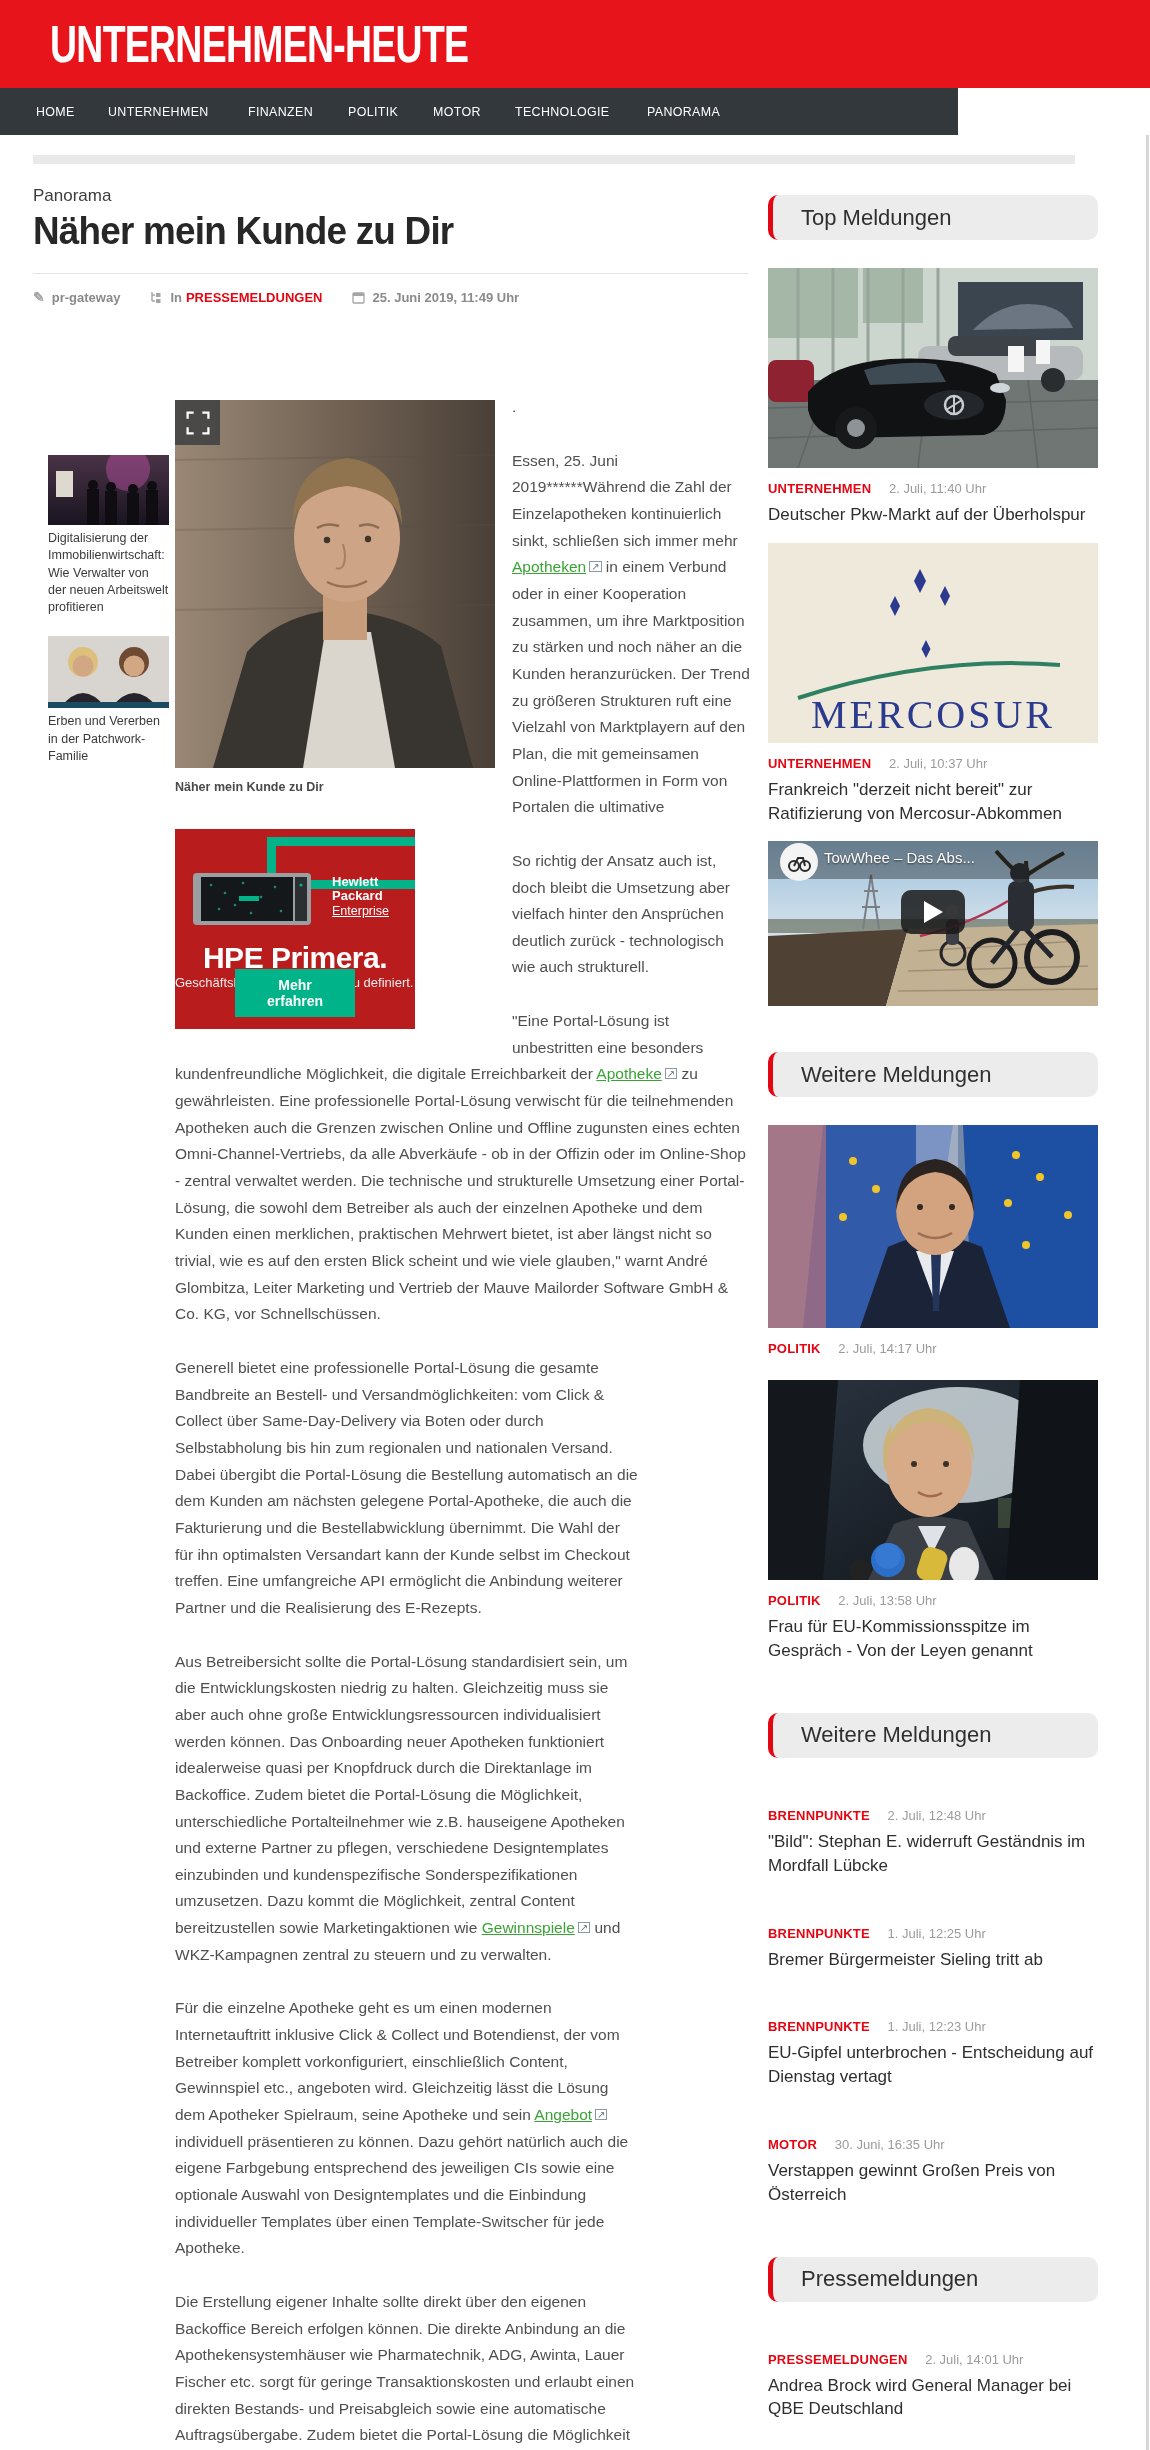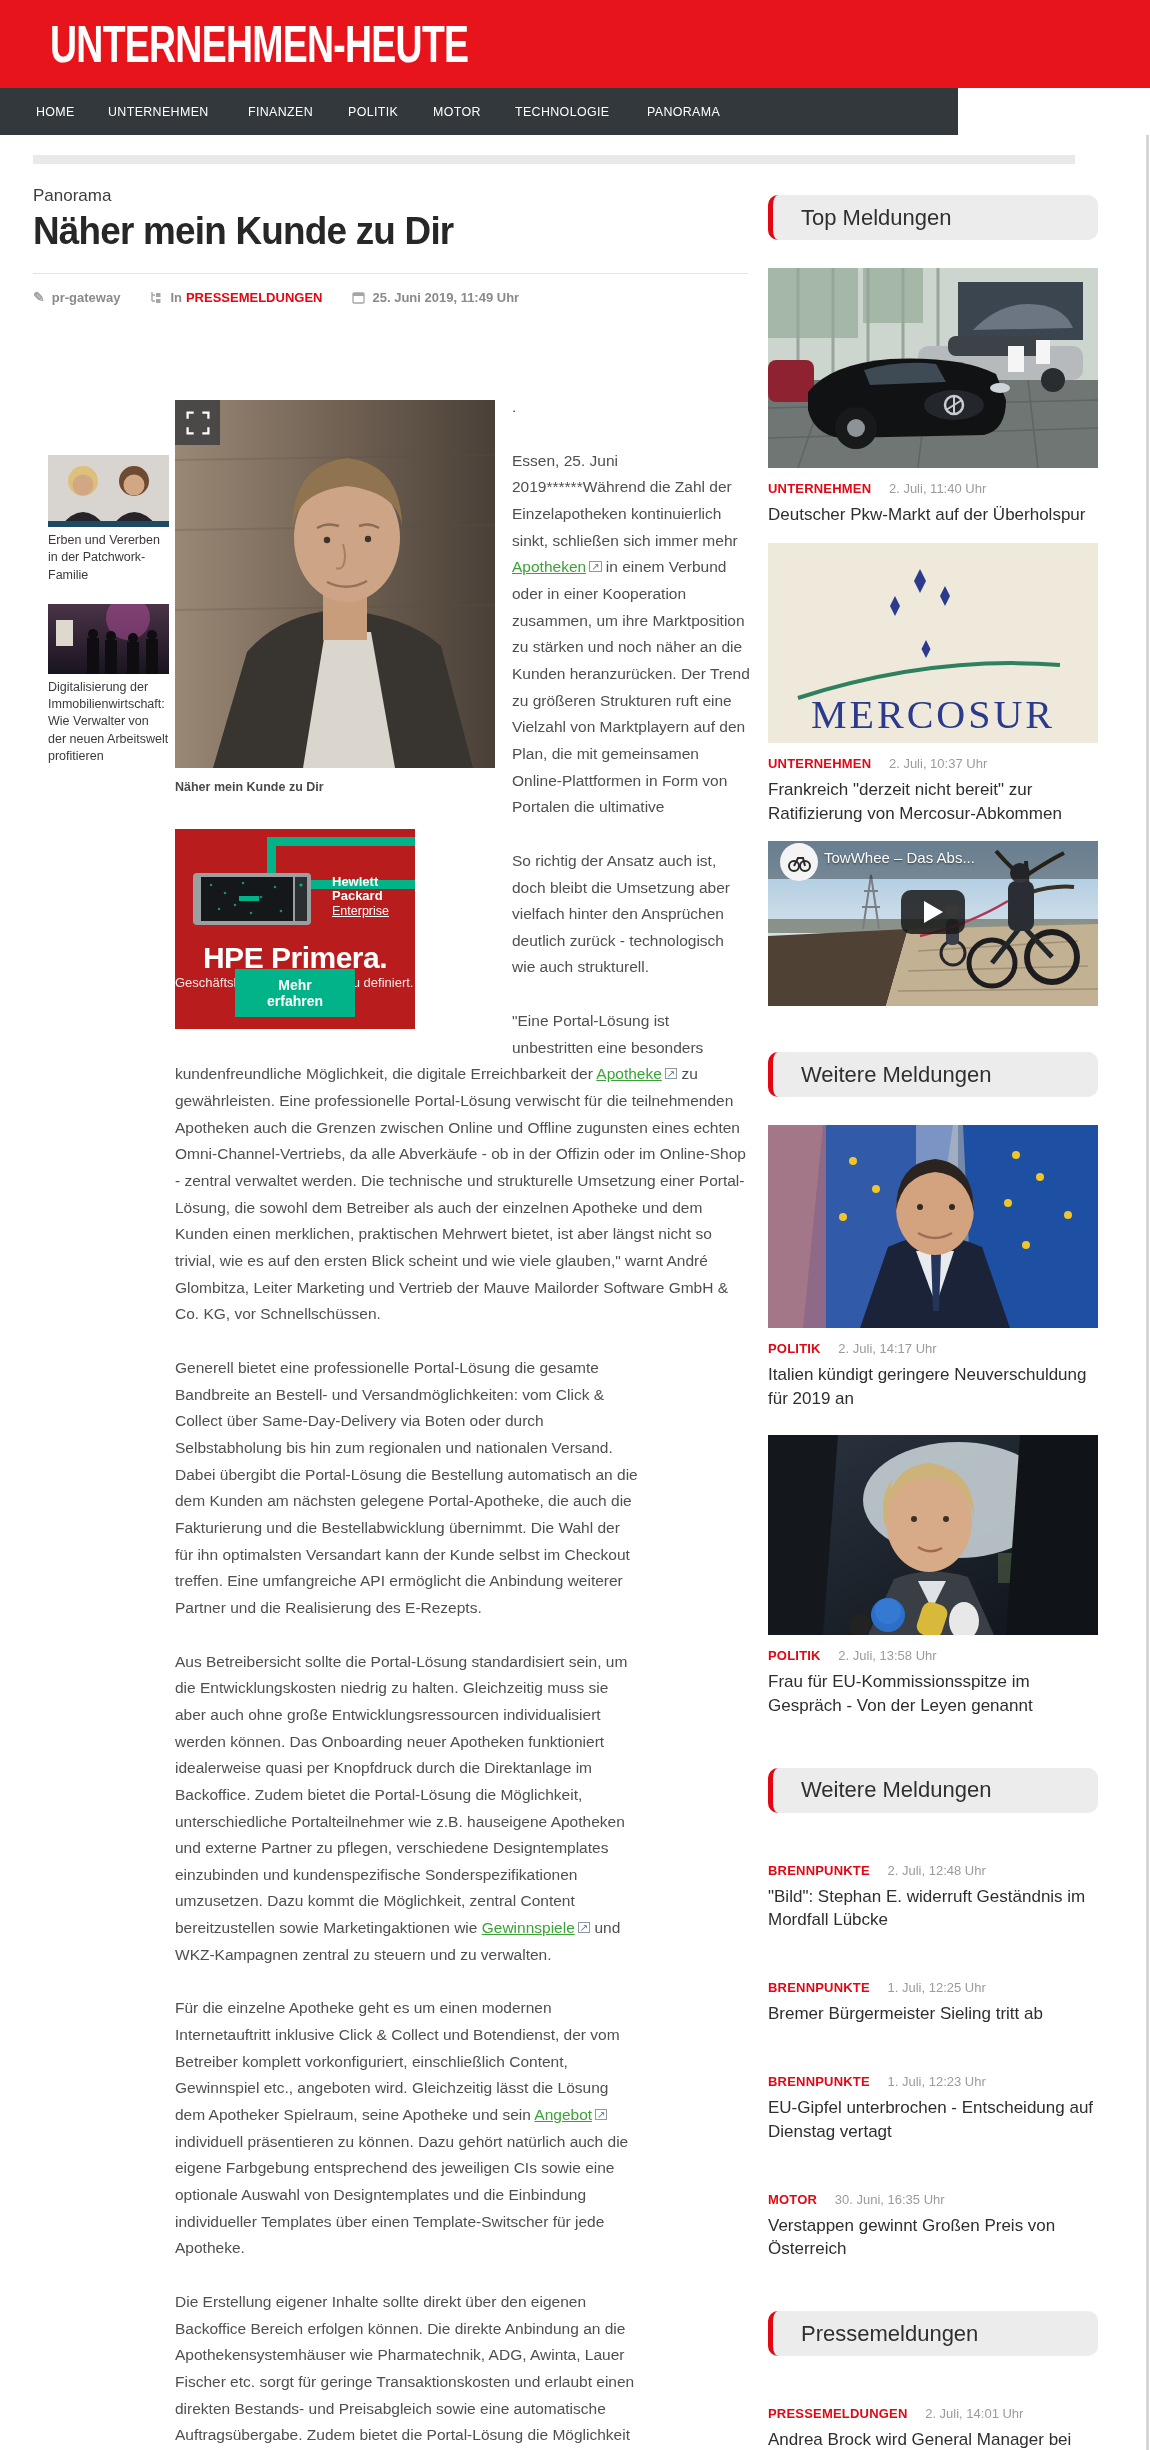--- a/index.html
+++ b/index.html
@@ -119,33 +119,20 @@
               <rect x="1" y="2" width="11" height="3" fill="#a5a5a5"></rect>
             </svg>
         </span>
         <span>25. Juni 2019, 11:49 Uhr</span>
       </span>
     </div>
   </div>
 
   <div class="left-teasers">
     <div class="teaser">
-      <svg class="timg" width="121" height="72" viewBox="0 0 121 72">
-        <rect width="121" height="72" fill="#d8d4cf"></rect>
-        <circle cx="35" cy="26" r="15" fill="#dcc07c"></circle>
-          <circle cx="35" cy="30" r="10.5" fill="#d2a784"></circle>
-        <path d="M12 72 Q35 42 58 72 Z" fill="#26242a"></path>
-        <circle cx="86" cy="26" r="15" fill="#6e4a33"></circle>
-          <circle cx="86" cy="30" r="10.5" fill="#d2a784"></circle>
-        <path d="M63 72 Q86 42 110 72 Z" fill="#26242a"></path>
-        <rect y="66" width="121" height="6" fill="#1c4a63"></rect>
-      </svg>
-      <div class="tcap">Erben und Vererben in der Patchwork-Familie</div>
-    </div>
-    <div class="teaser">
       <svg class="timg" width="121" height="70" viewBox="0 0 121 70">
         <defs>
             <linearGradient id="evg" x1="0" y1="0" x2="0" y2="1">
               <stop offset="0" stop-color="#4a3347"></stop>
               <stop offset="1" stop-color="#191420"></stop>
             </linearGradient>
           </defs>
         <rect width="121" height="70" fill="url(#evg)"></rect>
         <circle cx="80" cy="14" r="22" fill="#c054a8" opacity=".45"></circle>
         <rect x="8" y="16" width="17" height="26" fill="#ded9cf"></rect>
@@ -154,20 +141,33 @@
             <rect x="39" y="34" width="12" height="36"></rect>
             <circle cx="63" cy="32" r="5"></circle>
             <rect x="57" y="36" width="12" height="34"></rect>
             <circle cx="85" cy="34" r="5"></circle>
             <rect x="79" y="38" width="12" height="32"></rect>
             <circle cx="104" cy="31" r="5"></circle>
             <rect x="98" y="35" width="12" height="35"></rect>
           </g>
       </svg>
       <div class="tcap">Digitalisierung der Immobilienwirtschaft: Wie Verwalter von der neuen Arbeitswelt profitieren</div>
+    </div>
+    <div class="teaser">
+      <svg class="timg" width="121" height="72" viewBox="0 0 121 72">
+        <rect width="121" height="72" fill="#d8d4cf"></rect>
+        <circle cx="35" cy="26" r="15" fill="#dcc07c"></circle>
+          <circle cx="35" cy="30" r="10.5" fill="#d2a784"></circle>
+        <path d="M12 72 Q35 42 58 72 Z" fill="#26242a"></path>
+        <circle cx="86" cy="26" r="15" fill="#6e4a33"></circle>
+          <circle cx="86" cy="30" r="10.5" fill="#d2a784"></circle>
+        <path d="M63 72 Q86 42 110 72 Z" fill="#26242a"></path>
+        <rect y="66" width="121" height="6" fill="#1c4a63"></rect>
+      </svg>
+      <div class="tcap">Erben und Vererben in der Patchwork-Familie</div>
     </div>
   </div>
 
   <div class="art-body">
     <div class="media-float">
       <div class="photo-wrap">
         <svg width="320" height="368" viewBox="0 0 320 368" preserveAspectRatio="none">
           <defs>
               <linearGradient id="pbg" x1="0" y1="0" x2="1" y2="0">
                 <stop offset="0" stop-color="#9a8875"></stop>
@@ -403,21 +403,20 @@
         <ellipse cx="167" cy="84" rx="39" ry="46" fill="#d3a27f"></ellipse>
         <path d="M128 86 Q128 38 167 34 Q206 38 206 88 Q200 50 167 47 Q134 51 128 86 Z" fill="#2a2320"></path>
         <circle cx="152" cy="82" r="3" fill="#33281f"></circle>
           <circle cx="184" cy="82" r="3" fill="#33281f"></circle>
         <path d="M150 108 q17 10 34 0" stroke="#9c6e52" stroke-width="2.5" fill="none"></path>
       </svg>
       <div class="news-meta">
         <span class="ncat">POLITIK</span>
         <span class="ndate">2. Juli, 14:17 Uhr</span>
       </div>
-      <div class="news-title">Italien kündigt geringere Neuverschuldung für 2019 an</div>
     </div>
 
     <div class="mt24">
       <svg class="news-img" width="330" height="200" viewBox="0 0 330 200">
         <defs>
             <linearGradient id="vbg" x1="0" y1="0" x2="1" y2="1">
               <stop offset="0" stop-color="#2a3440"></stop>
               <stop offset="1" stop-color="#0f1318"></stop>
             </linearGradient>
           </defs>

